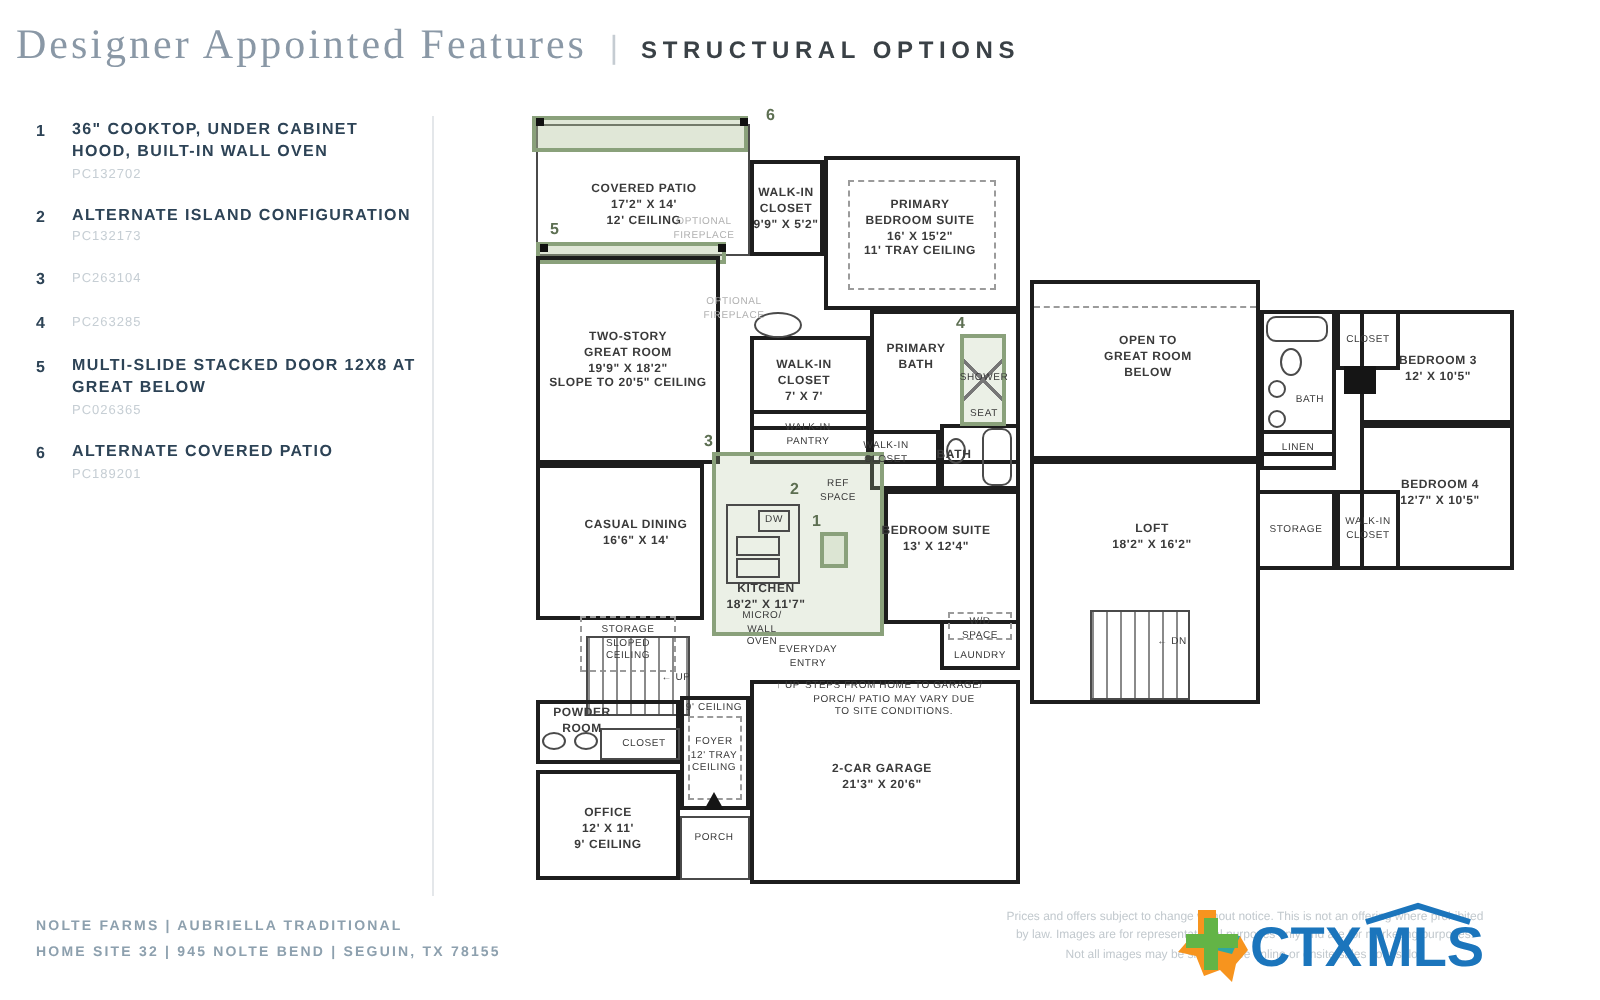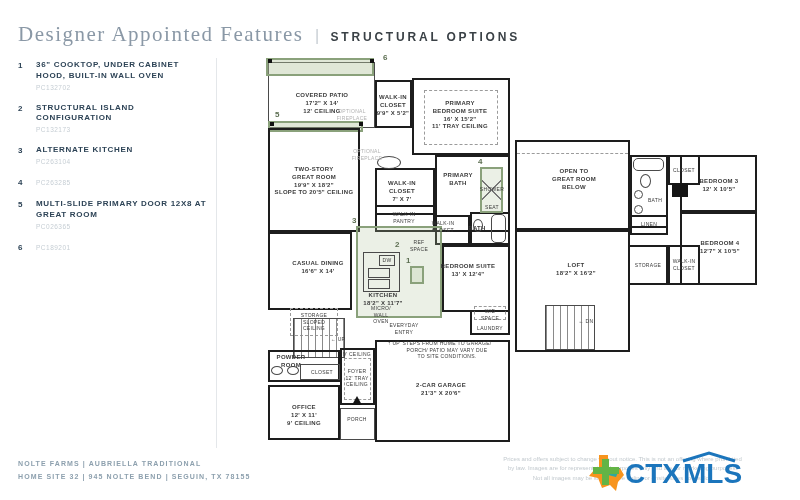--- a/index.html
+++ b/index.html
@@ -1,19 +1,19 @@
 <!DOCTYPE html>
 <html><head>
 <meta charset="utf-8">
 <style>
   html,body{margin:0;padding:0;background:#fff;}
   .page{position:relative;width:800px;height:500px;background:#ffffff;overflow:hidden;
         font-family:"Liberation Sans",sans-serif;}
   
-  .hdr{position:absolute;left:18px;top:10px;white-space:nowrap;margin-top:12px;}
+  .hdr{position:absolute;left:8px;top:10px;white-space:nowrap;}
   .hdr .title{font-family:"Liberation Serif",serif;font-size:21px;color:#8a98a6;letter-spacing:1.5px;}
   .hdr .pipe{font-size:16px;color:#c5ccd2;margin:0 7px;}
   .hdr .sub{font-size:12px;color:#3a4146;letter-spacing:2.8px;font-weight:600;}
   .desc{position:absolute;left:18px;top:39px;font-size:7.5px;color:#9fa9b2;letter-spacing:.2px;}
   
   .feats{position:absolute;left:18px;top:60px;width:192px;}
   .feat{display:flex;margin-bottom:12px;}
   .fnum{width:11px;flex:0 0 11px;font-size:8px;font-weight:700;color:#2d4356;padding-top:1px;}
   .fbody{flex:1;padding-left:7px;}
   .flabel{font-size:8px;font-weight:700;color:#2d4356;letter-spacing:.7px;line-height:1.35;}
@@ -66,47 +66,47 @@
       <div class="feat">
         <div class="fnum">1</div>
         <div class="fbody">
           <div class="flabel">36" COOKTOP, UNDER CABINET HOOD, BUILT-IN WALL OVEN</div>
           <div class="fcode">PC132702</div>
         </div>
       </div>
       <div class="feat">
         <div class="fnum">2</div>
         <div class="fbody">
-          <div class="flabel">STRUCTURAL ISLAND CONFIGURATION</div>
+          <div class="flabel">ALTERNATE ISLAND CONFIGURATION</div>
           <div class="fcode">PC132173</div>
         </div>
       </div>
       <div class="feat">
         <div class="fnum">3</div>
         <div class="fbody">
-          <div class="flabel">ALTERNATE KITCHEN</div>
           <div class="fcode">PC263104</div>
         </div>
       </div>
       <div class="feat">
         <div class="fnum">4</div>
         <div class="fbody">
           <div class="fcode">PC263285</div>
         </div>
       </div>
       <div class="feat">
         <div class="fnum">5</div>
         <div class="fbody">
-          <div class="flabel">MULTI-SLIDE PRIMARY DOOR 12X8 AT GREAT ROOM</div>
+          <div class="flabel">MULTI-SLIDE STACKED DOOR 12X8 AT GREAT BELOW</div>
           <div class="fcode">PC026365</div>
         </div>
       </div>
       <div class="feat">
         <div class="fnum">6</div>
         <div class="fbody">
+          <div class="flabel">ALTERNATE COVERED PATIO</div>
           <div class="fcode">PC189201</div>
         </div>
       </div>
     </div>
   <div class="vdiv"></div>
 
   <div class="layer">
       <div class="pbox thin" style="left: 268px; top: 62px; width: 107px; height: 66px;"></div>
       <div class="pbox band" style="left: 266px; top: 58px; width: 108px; height: 18px;">
         <div class="post" style="left: 0px;"></div>

